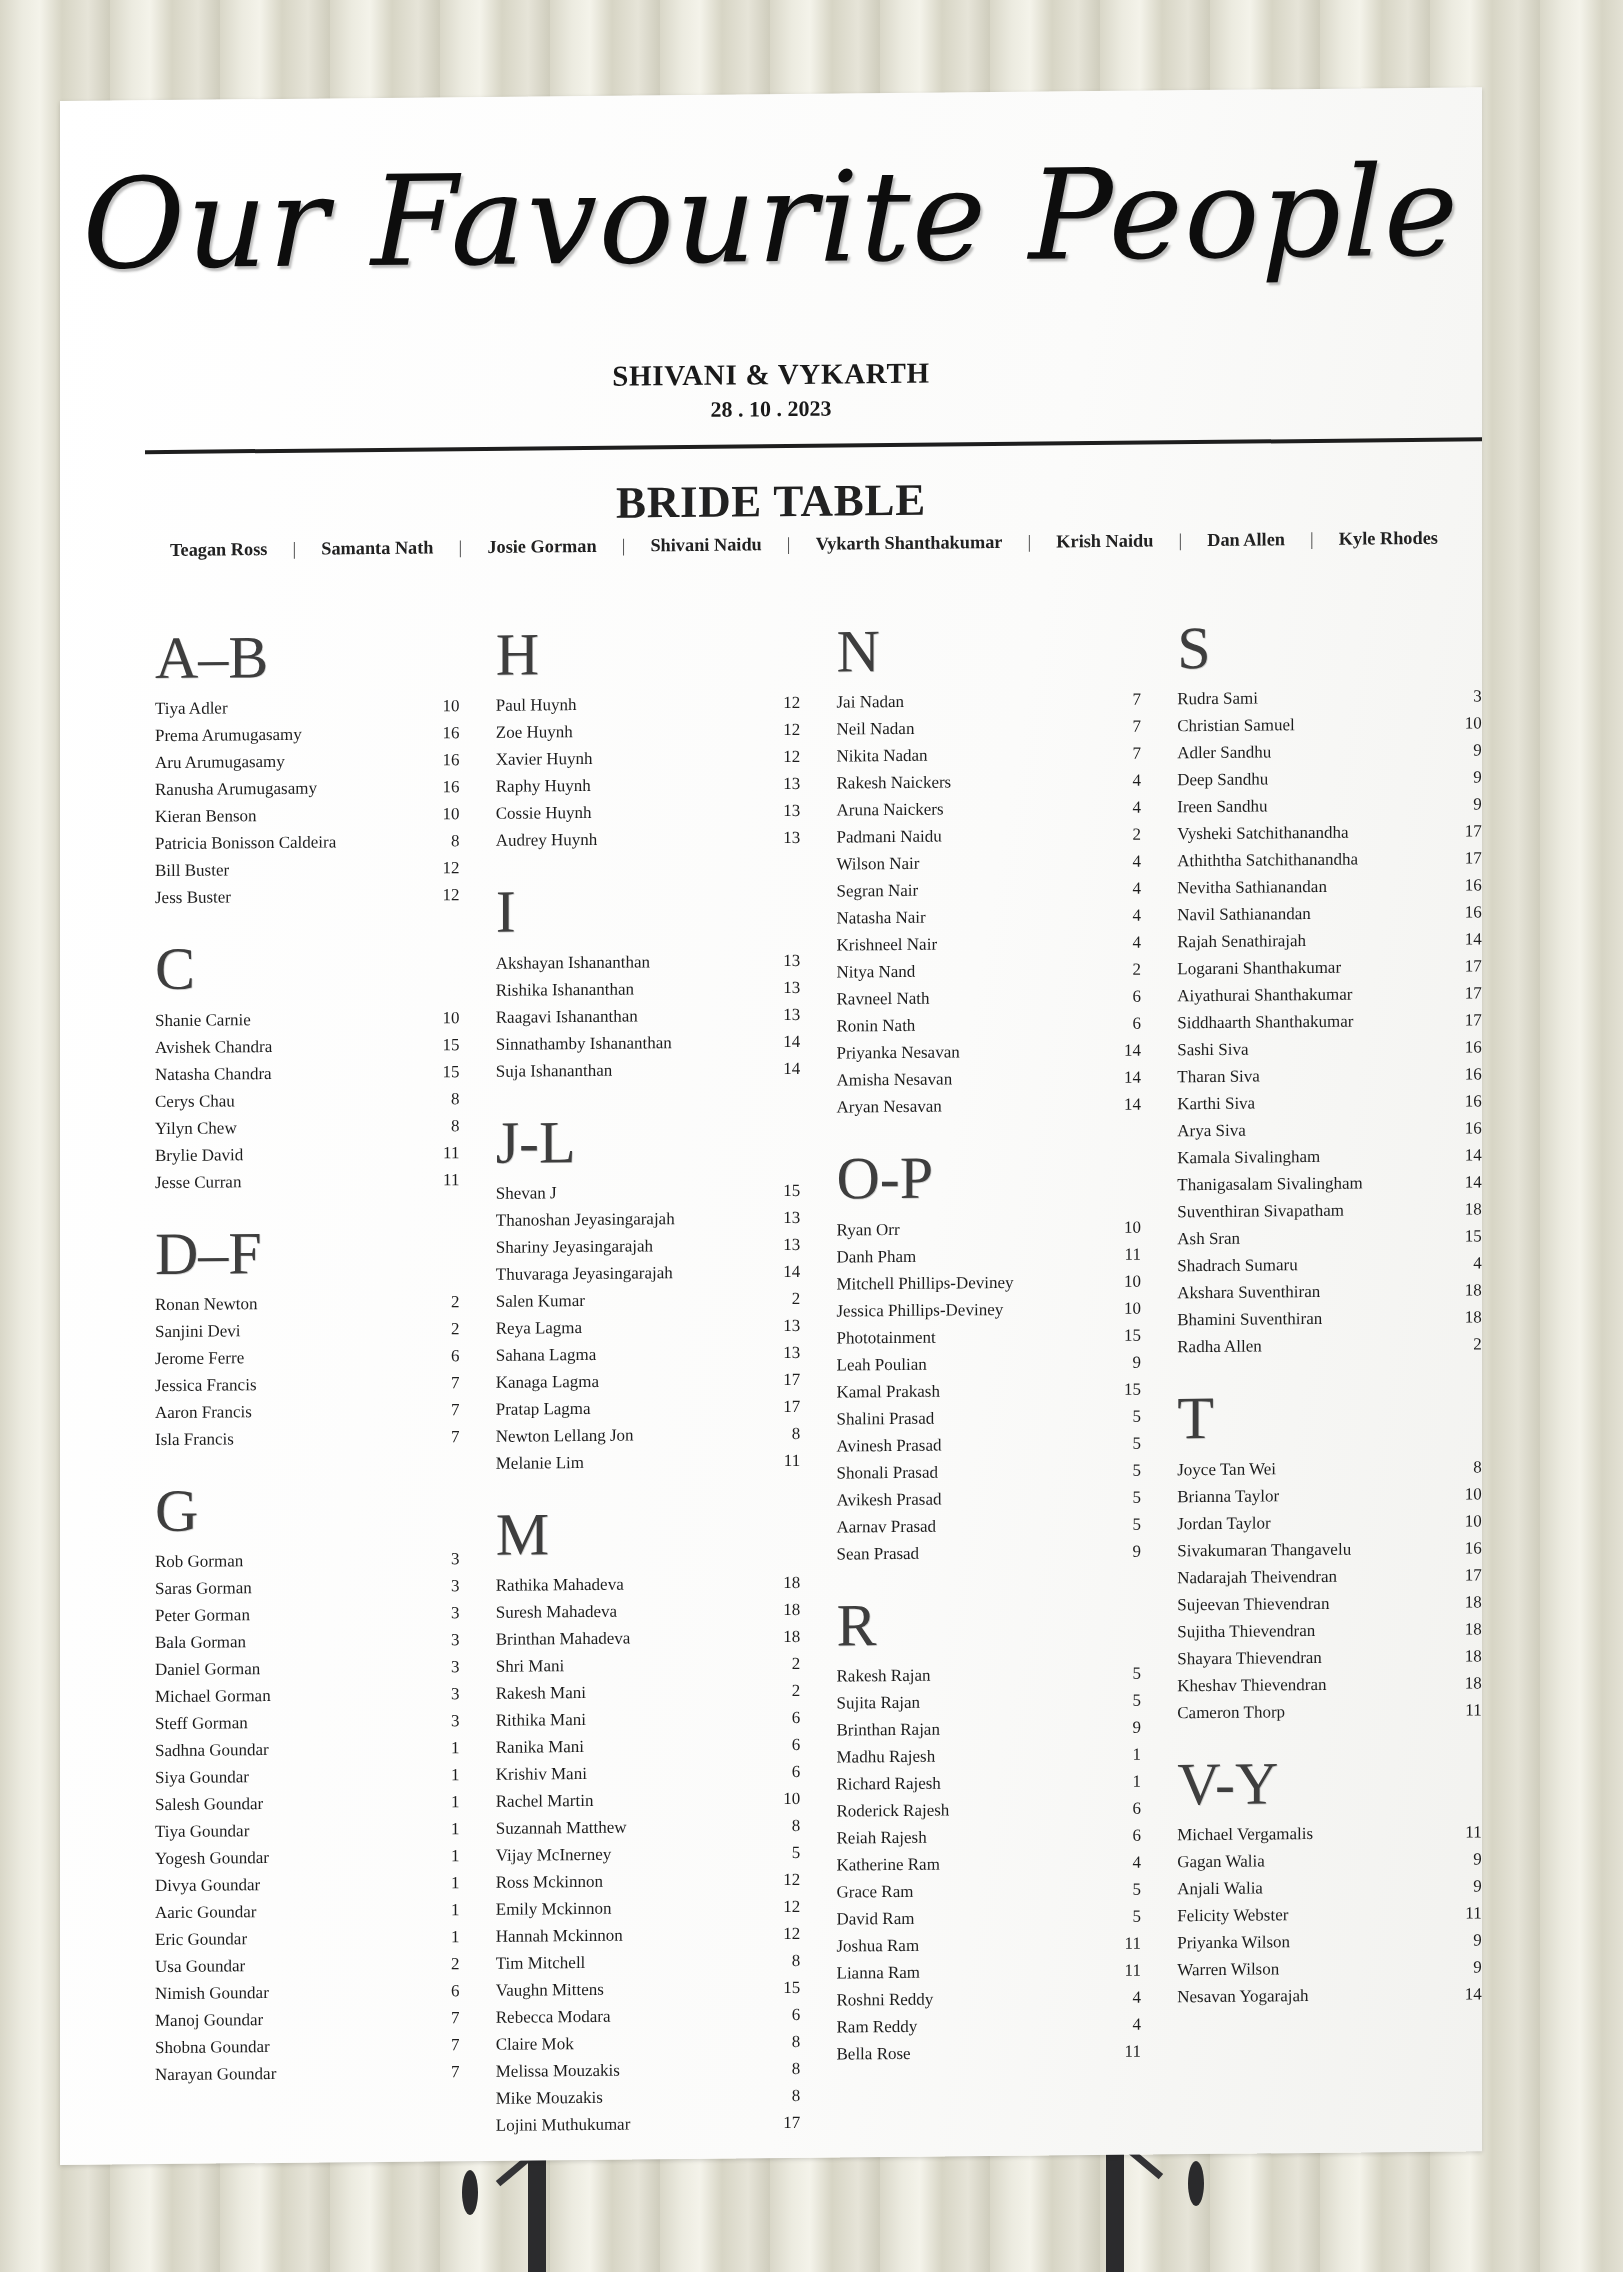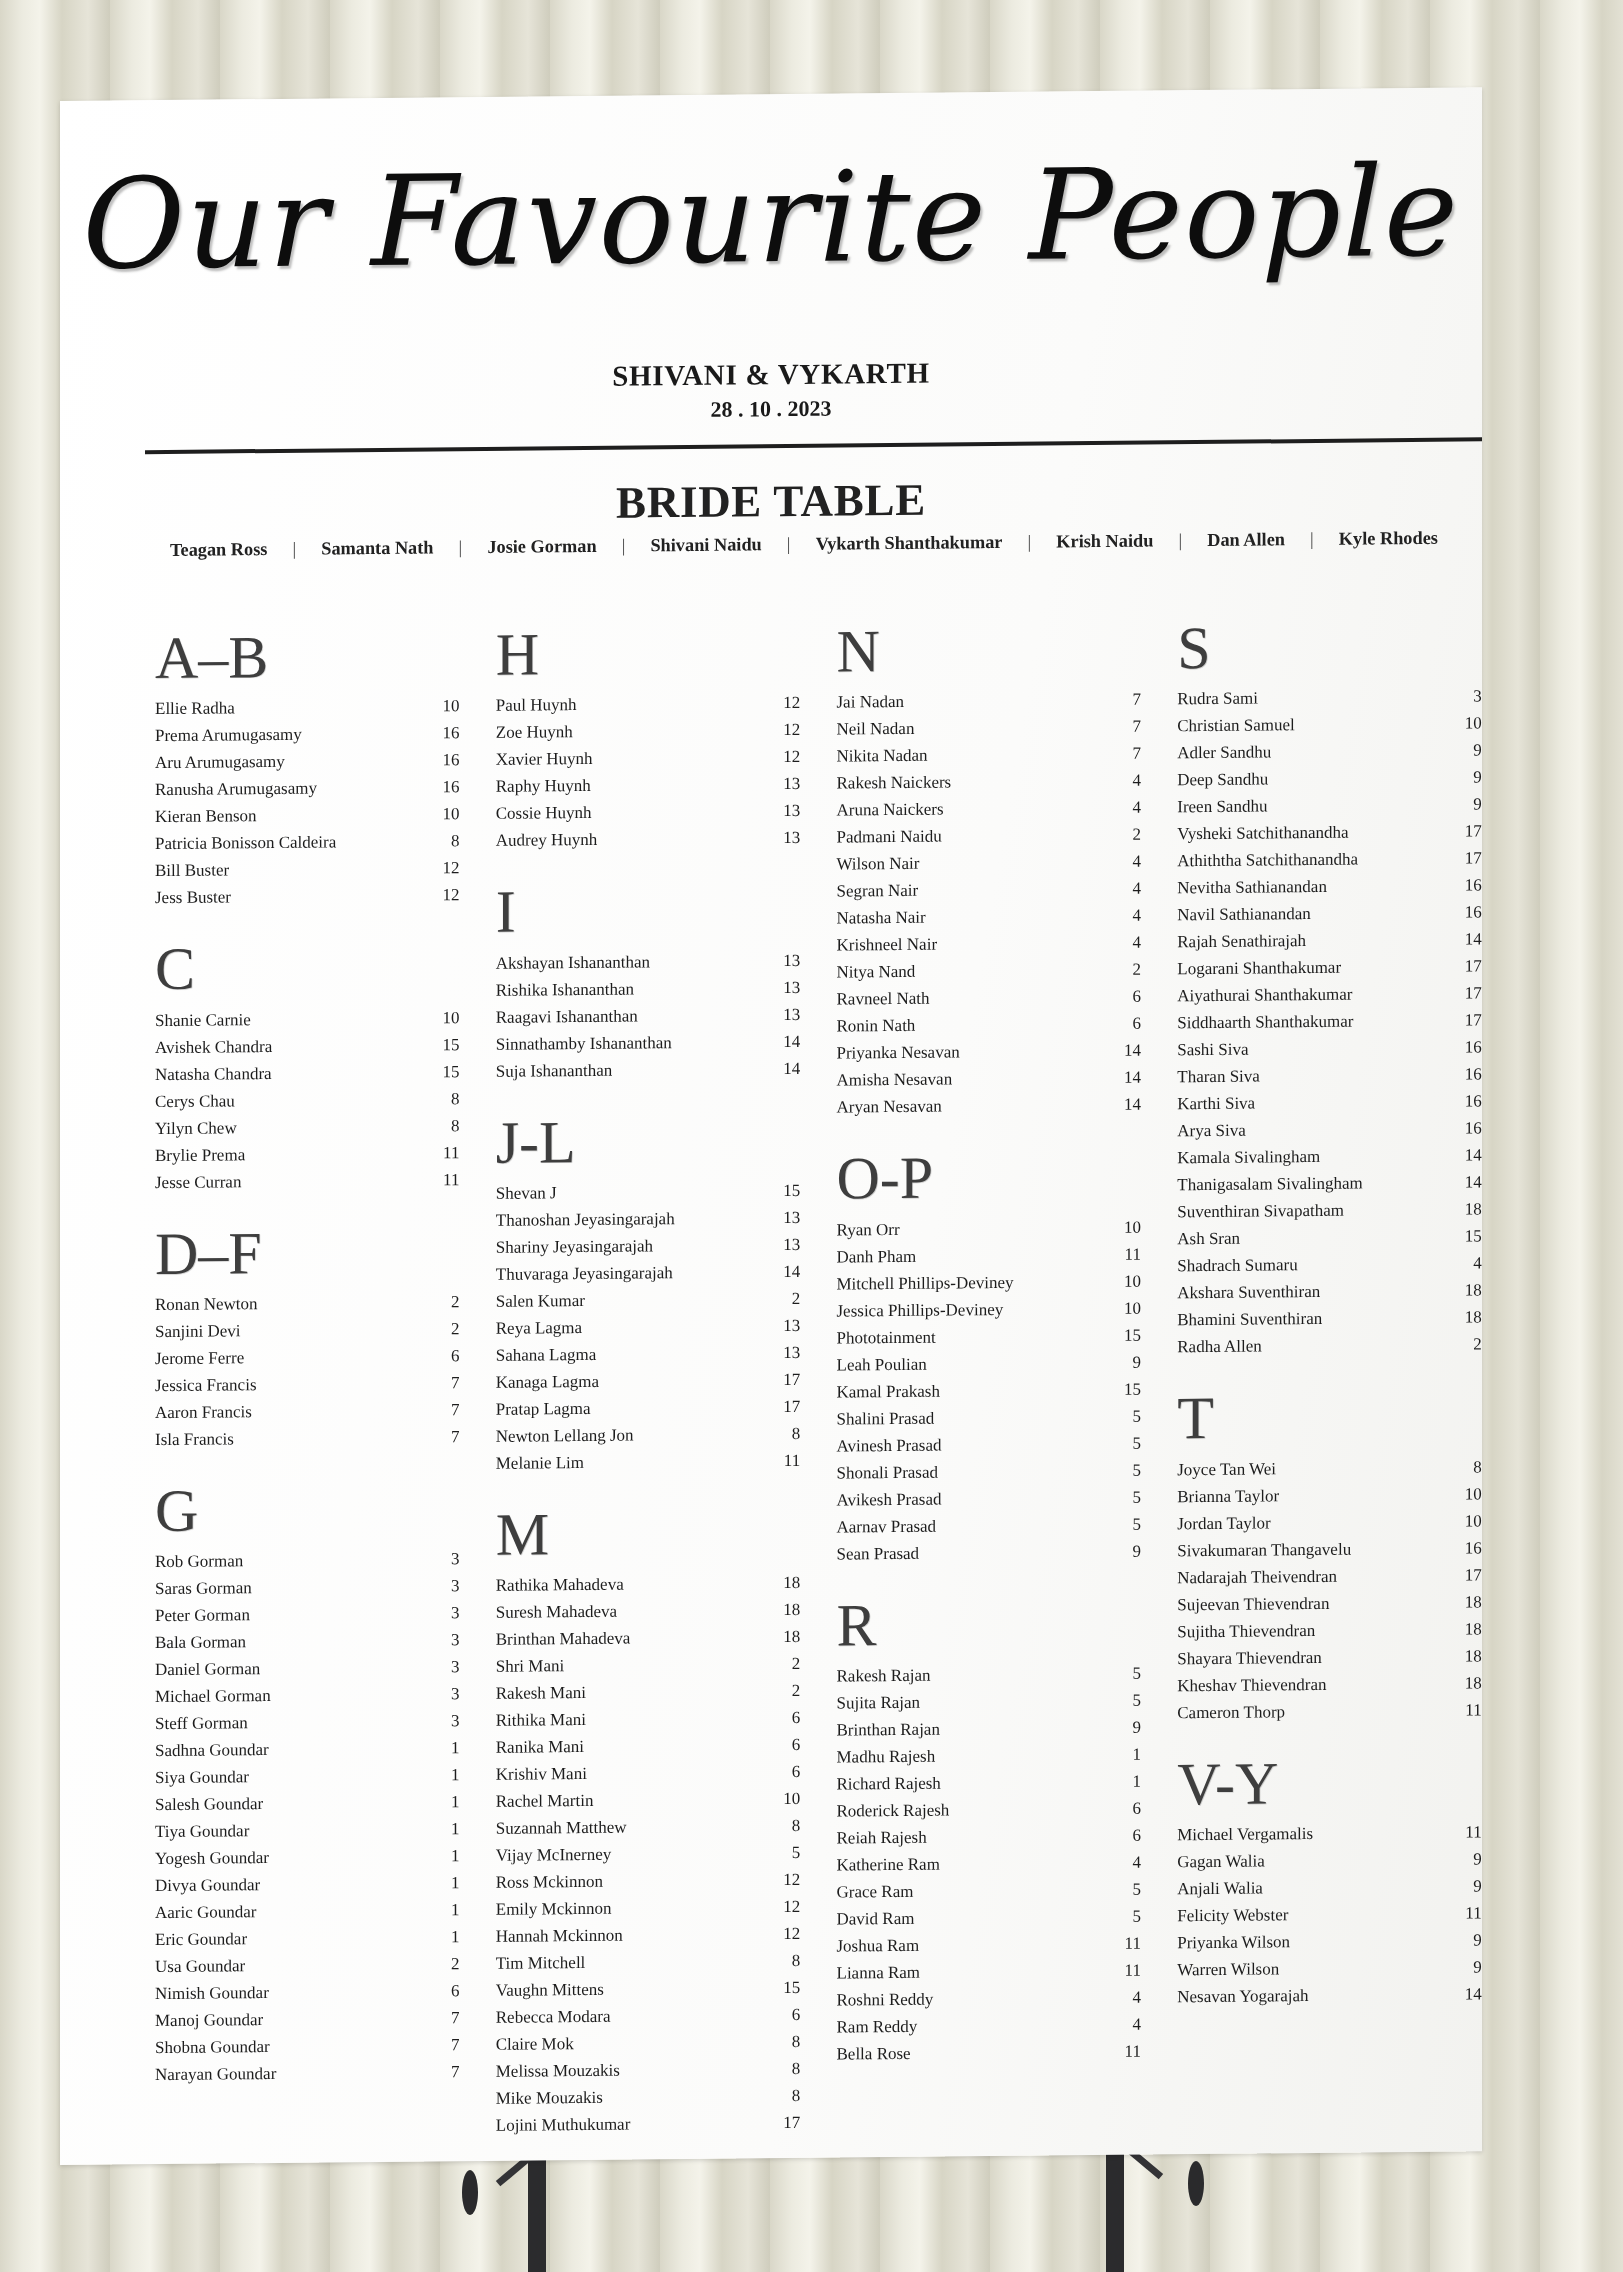--- a/index.html
+++ b/index.html
@@ -107,21 +107,21 @@
       <span>Dan Allen</span>
       <span class="sep">|</span>
       <span>Kyle Rhodes</span>
     </div>
 
   <div class="columns" id="columns">
       <div class="column">
         <div class="section">
           <div class="section-letter">A–B</div>
           <div class="guest">
-            <span>Ellie Radha</span>
+            <span>Tiya Adler</span>
             <span class="table-no">10</span>
           </div>
           <div class="guest">
             <span>Prema Arumugasamy</span>
             <span class="table-no">16</span>
           </div>
           <div class="guest">
             <span>Aru Arumugasamy</span>
             <span class="table-no">16</span>
           </div>
@@ -162,21 +162,21 @@
           </div>
           <div class="guest">
             <span>Cerys Chau</span>
             <span class="table-no">8</span>
           </div>
           <div class="guest">
             <span>Yilyn Chew</span>
             <span class="table-no">8</span>
           </div>
           <div class="guest">
-            <span>Brylie Prema</span>
+            <span>Brylie David</span>
             <span class="table-no">11</span>
           </div>
           <div class="guest">
             <span>Jesse Curran</span>
             <span class="table-no">11</span>
           </div>
         </div>
         <div class="section">
           <div class="section-letter">D–F</div>
           <div class="guest">

